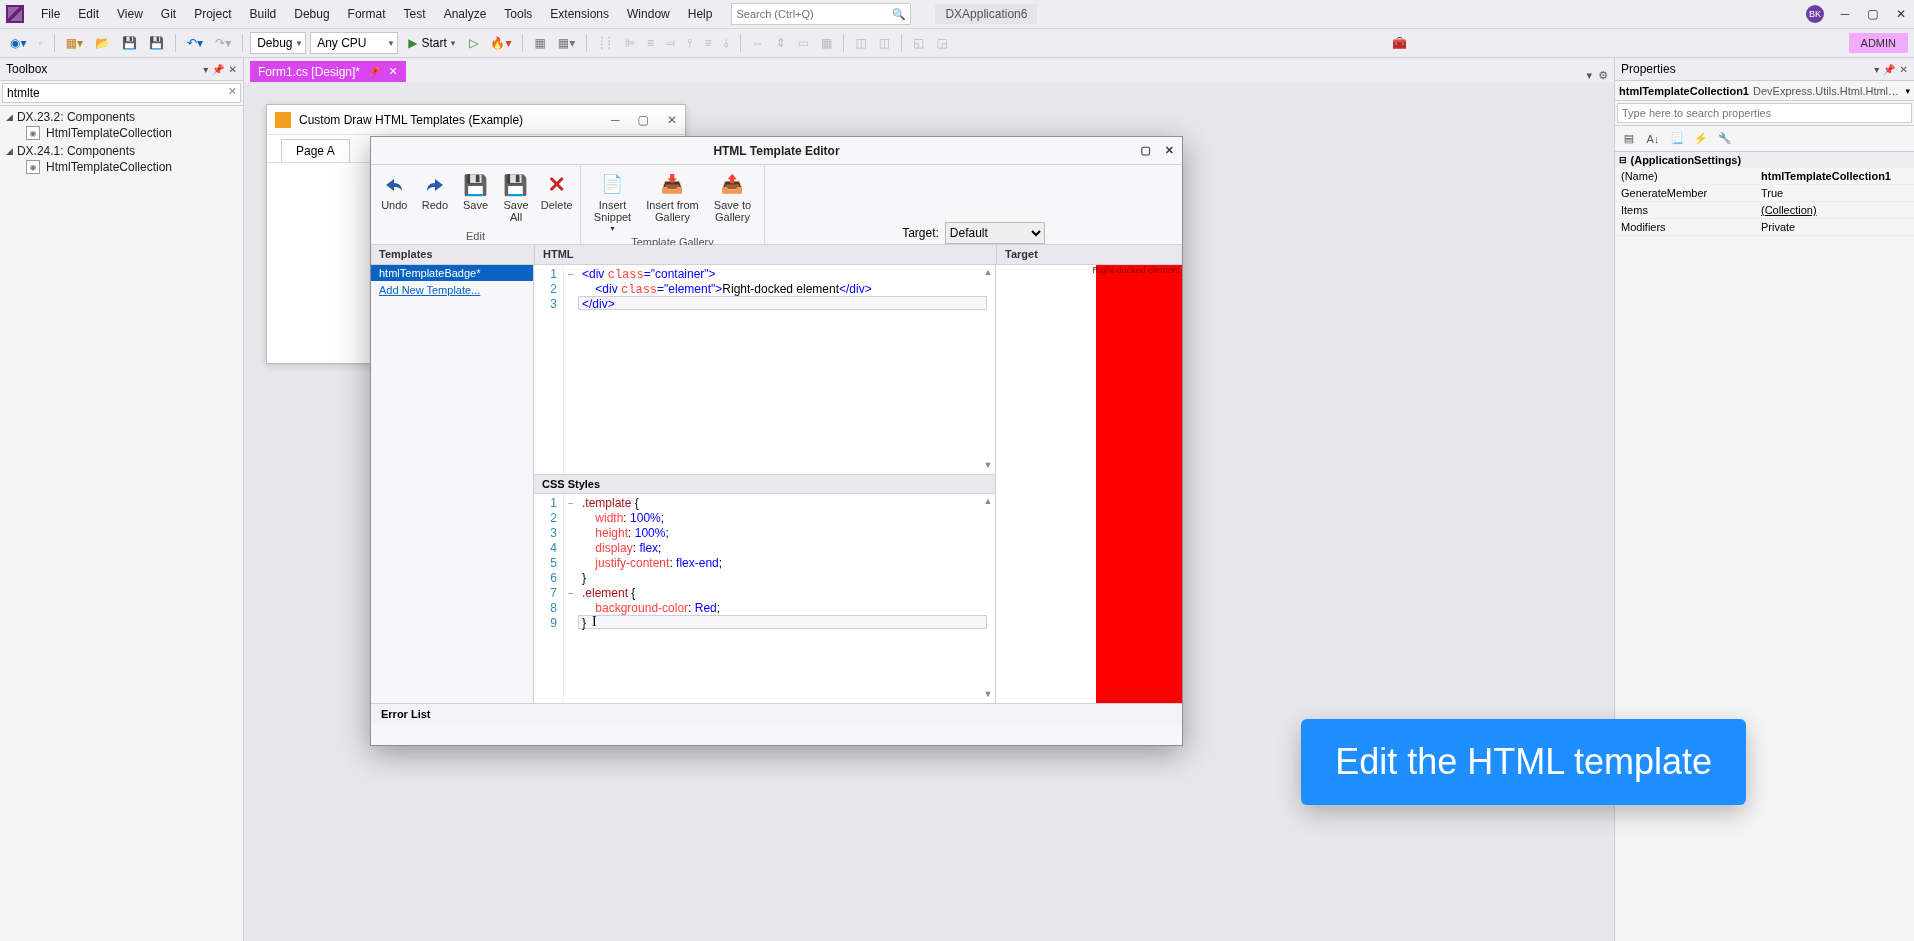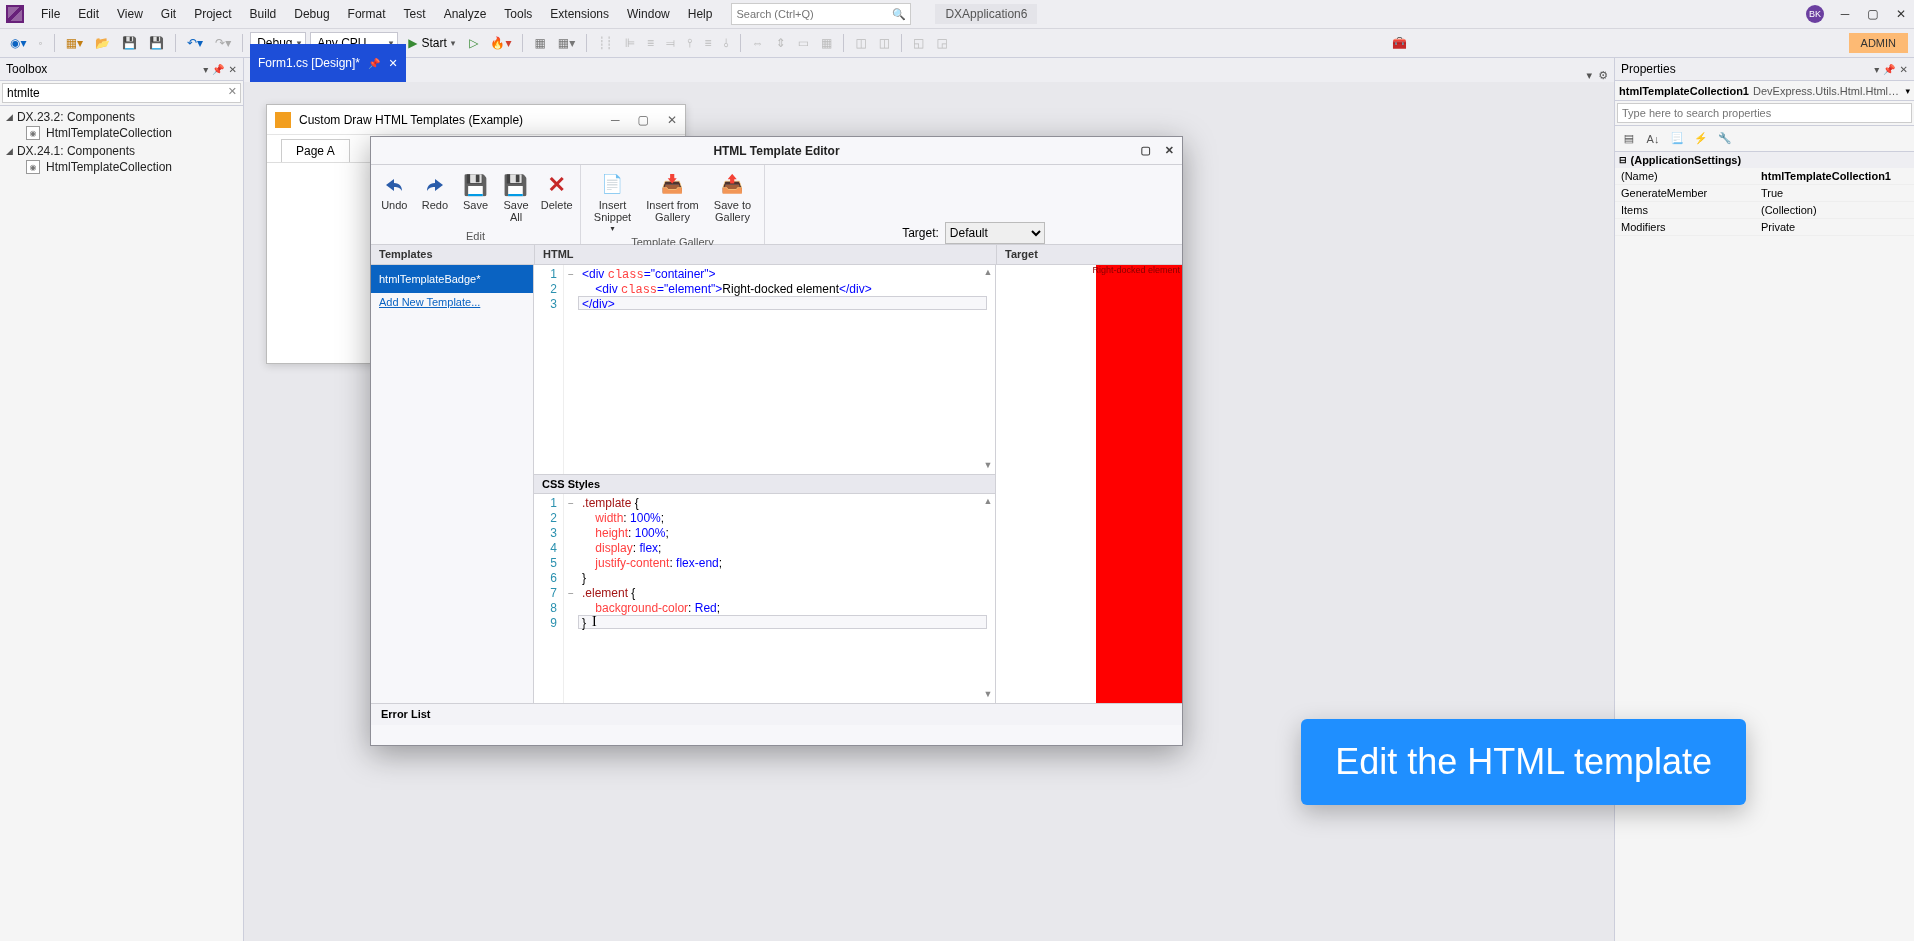--- a/index.html
+++ b/index.html
@@ -18,42 +18,42 @@
 .menubar .win-btn { width:14px; height:14px; display:flex; align-items:center; justify-content:center; color:#333;}
 
 
 .toolbar { height: 30px; background: #eeeef2; border-top:1px solid #d6d6dd; border-bottom:1px solid #cccedb; display:flex; align-items:center; padding:0 6px; gap:4px; font-size:12px;}
 .tb-btn { padding:2px 4px; display:flex; align-items:center; gap:2px; color:#333;}
 .tb-sep { width:1px; height:18px; background:#c6c6d0; margin:0 3px;}
 .tb-combo { height:22px; border:1px solid #c6c6d0; background:#fff; padding:0 18px 0 6px; display:flex; align-items:center; position:relative; font-size:12px;}
 .tb-combo::after { content:"▾"; position:absolute; right:4px; font-size:9px; color:#555;}
 .tb-start { display:flex; align-items:center; gap:4px; padding:2px 6px;}
 .tb-start .play { color:#388a34; font-size:12px;}
-.admin-btn { margin-left:auto; background:#fdba74; padding:4px 12px; font-size:11px; color:#333;}
+.admin-btn { margin-left:auto; background:#f0abfc; padding:4px 12px; font-size:11px; color:#333;}
 
 
 .main-layout { display:flex; height: calc(100% - 58px); }
 
 
 .toolbox { width: 244px; background:#f5f5f5; border-right:1px solid #cccedb; display:flex; flex-direction:column;}
 .toolbox-header { height:23px; background:#eeeef2; border-bottom:1px solid #cccedb; display:flex; align-items:center; padding:0 6px; font-size:12px; justify-content:space-between;}
 .toolbox-header .pins { display:flex; gap:4px; font-size:10px; color:#555;}
 .toolbox-search { padding:2px; border-bottom:1px solid #cccedb;}
 .toolbox-search input { width:100%; height:20px; border:1px solid #ccc; padding:0 4px; font-size:12px;}
 .toolbox-tree { padding:4px 6px; font-size:12px; color:#222;}
 .tree-group { margin-bottom:2px;}
 .tree-group-header { display:flex; align-items:center; gap:4px; font-weight:normal; cursor:default;}
 .tree-group-header .arrow { font-size:9px; color:#555;}
 .tree-item { padding:2px 0 2px 20px; display:flex; align-items:center; gap:6px;}
 .tree-item .comp-icon { width:14px; height:14px; border:1px solid #999; background:#fff; display:flex; align-items:center; justify-content:center; font-size:8px; color:#777;}
 
 
 .center { flex:1; background:#fff; position:relative; display:flex; flex-direction:column;}
 .doc-tabs { height:24px; background:#eeeef2; display:flex; align-items:flex-end; padding-left:6px;}
-.doc-tab { background:#1d4ed8; color:#fff; height:38px; display:flex; align-items:center; padding:0 8px; font-size:12px; gap:8px;}
+.doc-tab { background:#d946ef; color:#fff; height:21px; display:flex; align-items:center; padding:0 8px; font-size:12px; gap:8px;}
 .doc-tab .pin { font-size:10px;}
 .doc-tab .close { font-size:11px; cursor:pointer;}
 .doc-tabs .tab-tools { margin-left:auto; display:flex; gap:6px; padding-right:6px; font-size:11px; color:#555;}
 .design-surface { flex:1; background:#e8e8ec; position:relative; overflow:hidden;}
 
 
 .form-window { position:absolute; left:22px; top:22px; width:420px; height:260px; background:#fff; border:1px solid #bbb; box-shadow:0 2px 8px rgba(0,0,0,.15);}
 .form-titlebar { height:30px; display:flex; align-items:center; padding:0 8px; gap:8px; font-size:12px; border-bottom:1px solid #e5e5e5;}
 .form-titlebar .win-icon { width:16px; height:16px; background:#f29e1f;}
 .form-titlebar .win-controls { margin-left:auto; display:flex; gap:18px; color:#666; font-size:12px;}
@@ -69,21 +69,21 @@
 .ribbon-buttons { display:flex; gap:6px; flex:1;}
 .ribbon-btn { width:48px; display:flex; flex-direction:column; align-items:center; gap:2px; font-size:11px; color:#333; padding-top:4px; text-align:center; line-height:1.1;}
 .ribbon-btn .ricon { width:28px; height:24px; display:flex; align-items:center; justify-content:center;}
 .ribbon-label { text-align:center; font-size:11px; color:#555; padding:2px 0;}
 .ribbon-right { flex:1; display:flex; align-items:center; justify-content:flex-end; padding:0 12px; gap:6px; font-size:12px;}
 .ribbon-right select { height:22px; width:100px; border:1px solid #bbb; font-size:12px;}
 
 .editor-body { display:flex; height: calc(100% - 106px - 22px);}
 .templates-pane { width:163px; border-right:1px solid #d0d0d6; display:flex; flex-direction:column;}
 .pane-header { height:20px; background:#e8e8ee; border-bottom:1px solid #d0d0d6; font-size:11px; font-weight:600; padding:3px 8px; color:#333;}
-.template-item { font-size:11px; padding:8px 8px;}
+.template-item { font-size:11px; padding:2px 8px;}
 .template-item.selected { background:#0a63c2; color:#fff;}
 .template-link { font-size:11px; padding:3px 8px; color:#0a63c2; text-decoration:underline; cursor:pointer;}
 .code-col { flex:1; display:flex; flex-direction:column; border-right:1px solid #d0d0d6;}
 .code-editor { flex:1; display:flex; font-family:Consolas,monospace; font-size:12px; background:#fff; position:relative; overflow:hidden;}
 .gutter { width:30px; background:#fff; color:#2b91af; text-align:right; padding:2px 6px 2px 2px; border-right:1px solid #eee; font-size:12px;}
 .gutter div { height:15px; line-height:15px;}
 .fold-col { width:14px; background:#fff; color:#888; font-size:10px; padding-top:2px;}
 .fold-col div { height:15px; line-height:15px; text-align:center;}
 .code-lines { flex:1; padding:2px 4px; position:relative;}
 .code-lines div { height:15px; line-height:15px; white-space:pre;}
@@ -463,21 +463,21 @@
       <div class="prop-row">
           <div class="pname">(Name)</div>
           <div class="pval">htmlTemplateCollection1</div>
         </div>
       <div class="prop-row">
           <div class="pname">GenerateMember</div>
           <div class="pval" style="font-weight:normal;">True</div>
         </div>
       <div class="prop-row">
           <div class="pname">Items</div>
-          <div class="pval" style="font-weight:normal;">(Collection)</div>
+          <div class="pval" style="font-weight:normal;text-decoration:underline;">(Collection)</div>
         </div>
       <div class="prop-row">
           <div class="pname">Modifiers</div>
           <div class="pval" style="font-weight:normal;">Private</div>
         </div>
     </div>
   </div>
 </div>
 
 <div class="callout">Edit the HTML template</div>

